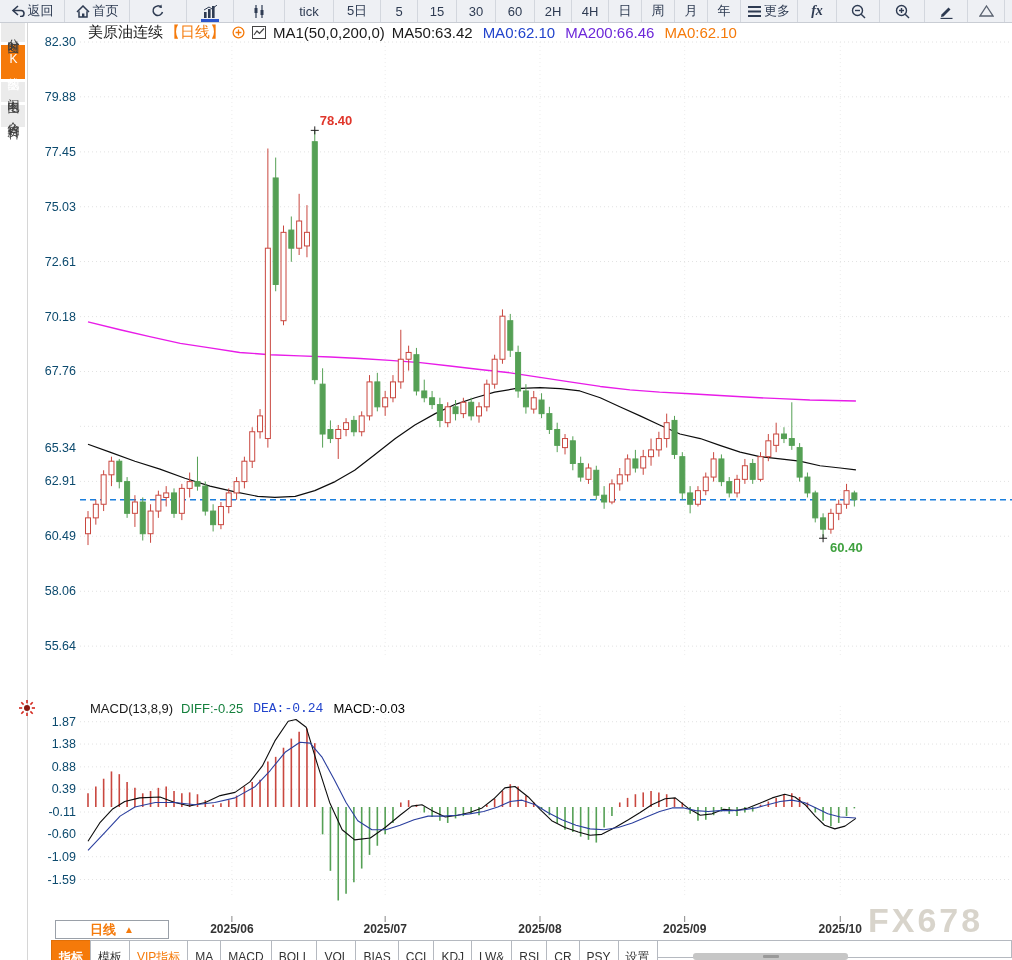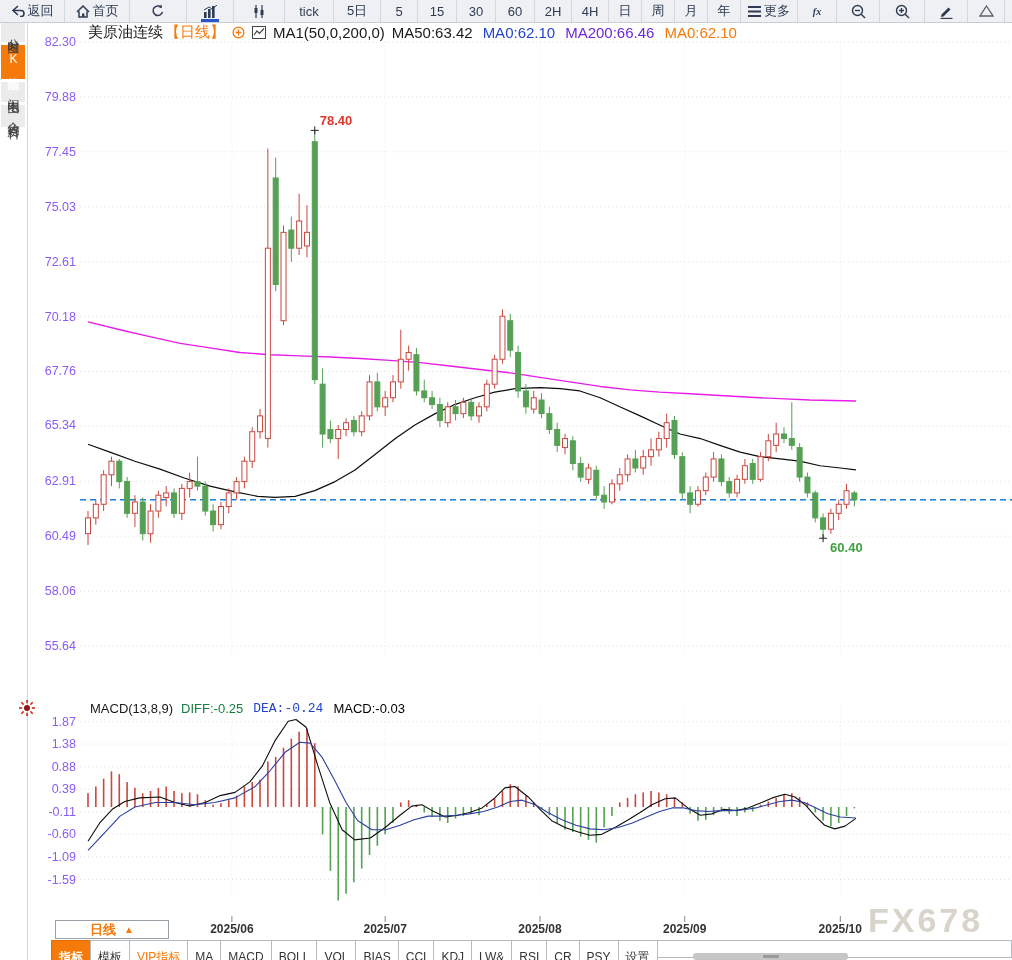--- a/index.html
+++ b/index.html
@@ -6,36 +6,36 @@
   .app{position:relative;width:1012px;height:960px;background:#fff;overflow:hidden;
        font-family:"Liberation Sans","DejaVu Sans",sans-serif;color:#222;}
   
   .toolbar{position:absolute;left:0;top:0;width:1012px;height:22px;background:#eef0f4;
            border-bottom:1px solid #c9cdd4;display:flex;align-items:stretch;z-index:30;}
   .tb-item{position:relative;display:flex;align-items:center;justify-content:center;gap:3px;
            border-right:1px solid #d3d7de;font-size:13px;color:#2e3b52;flex:none;cursor:default;
            white-space:nowrap;overflow:hidden;}
   .tb-item .sel-bar{position:absolute;left:50%;transform:translateX(-50%);bottom:0;width:18px;height:3px;background:#2c55cc;}
   .tb-item svg{display:block;}
-  .fx-label{font-style:italic;font-weight:bold;font-family:"Liberation Serif",serif;font-size:10px;}
+  .fx-label{font-style:italic;font-weight:bold;font-family:"Liberation Serif",serif;font-size:14px;}
   
   .sidebar{position:absolute;left:0;top:22px;bottom:0;width:27px;background:#fff;
            border-right:1px solid #d6d6d6;z-index:25;}
   .side-tab{writing-mode:vertical-rl;text-orientation:upright;width:24px;margin:0 1px 3px 1px;
             padding:7px 0;background:#ebebeb;color:#3c3c3c;font-size:12px;letter-spacing:2px;
             display:flex;align-items:center;justify-content:center;cursor:default;}
   .side-tab.sel{background:#f57a0a;color:#fff;}
   
   .chart-header{position:absolute;left:88px;top:25px;height:15px;display:flex;align-items:center;
                 gap:7px;font-size:15px;z-index:20;white-space:nowrap;}
   .macd-header{position:absolute;left:90px;top:701px;height:15px;display:flex;align-items:center;
                gap:8px;font-size:13px;z-index:20;white-space:nowrap;}
   .orange{color:#f57a0a;} .dark{color:#1a1a1a;}
   
-  .ylab{position:absolute;left:30px;width:46px;text-align:right;font-size:12.5px;color:#8b5cf6;
+  .ylab{position:absolute;left:30px;width:46px;text-align:right;font-size:12.5px;color:#0c4a6e;
         line-height:14px;z-index:10;}
   .xlab{position:absolute;top:922px;width:70px;text-align:center;font-size:12px;font-weight:bold;
         color:#333;z-index:10;}
   .watermark{position:absolute;left:868px;top:901px;font-size:34px;font-weight:bold;
              color:#b9b1a2;opacity:.55;letter-spacing:3px;z-index:5;}
   
   .period-btn{position:absolute;left:55px;top:920px;width:112px;height:17px;border:1px solid #9aa0a8;
               background:#fff;display:flex;align-items:center;justify-content:center;gap:8px;
               font-size:13px;font-weight:bold;color:#f57a0a;z-index:30;cursor:default;}
   .period-btn .arr{font-size:10px;}
@@ -594,21 +594,21 @@
   </svg>
 
   <div id="ylabels">
       <div class="ylab" style="top: 35px;">82.30</div>
       <div class="ylab" style="top: 89.8372px;">79.88</div>
       <div class="ylab" style="top: 144.901px;">77.45</div>
       <div class="ylab" style="top: 199.738px;">75.03</div>
       <div class="ylab" style="top: 254.575px;">72.61</div>
       <div class="ylab" style="top: 309.639px;">70.18</div>
       <div class="ylab" style="top: 364.476px;">67.76</div>
-      <div class="ylab" style="top: 418px;">65.34</div>
+      <div class="ylab" style="top: 441px;">65.34</div>
       <div class="ylab" style="top: 474.377px;">62.91</div>
       <div class="ylab" style="top: 529.215px;">60.49</div>
       <div class="ylab" style="top: 584.278px;">58.06</div>
       <div class="ylab" style="top: 639.116px;">55.64</div>
       <div class="ylab" style="top: 714.728px;">1.87</div>
       <div class="ylab" style="top: 737.072px;">1.38</div>
       <div class="ylab" style="top: 759.872px;">0.88</div>
       <div class="ylab" style="top: 782.216px;">0.39</div>
       <div class="ylab" style="top: 805.016px;">-0.11</div>
       <div class="ylab" style="top: 827.36px;">-0.60</div>

